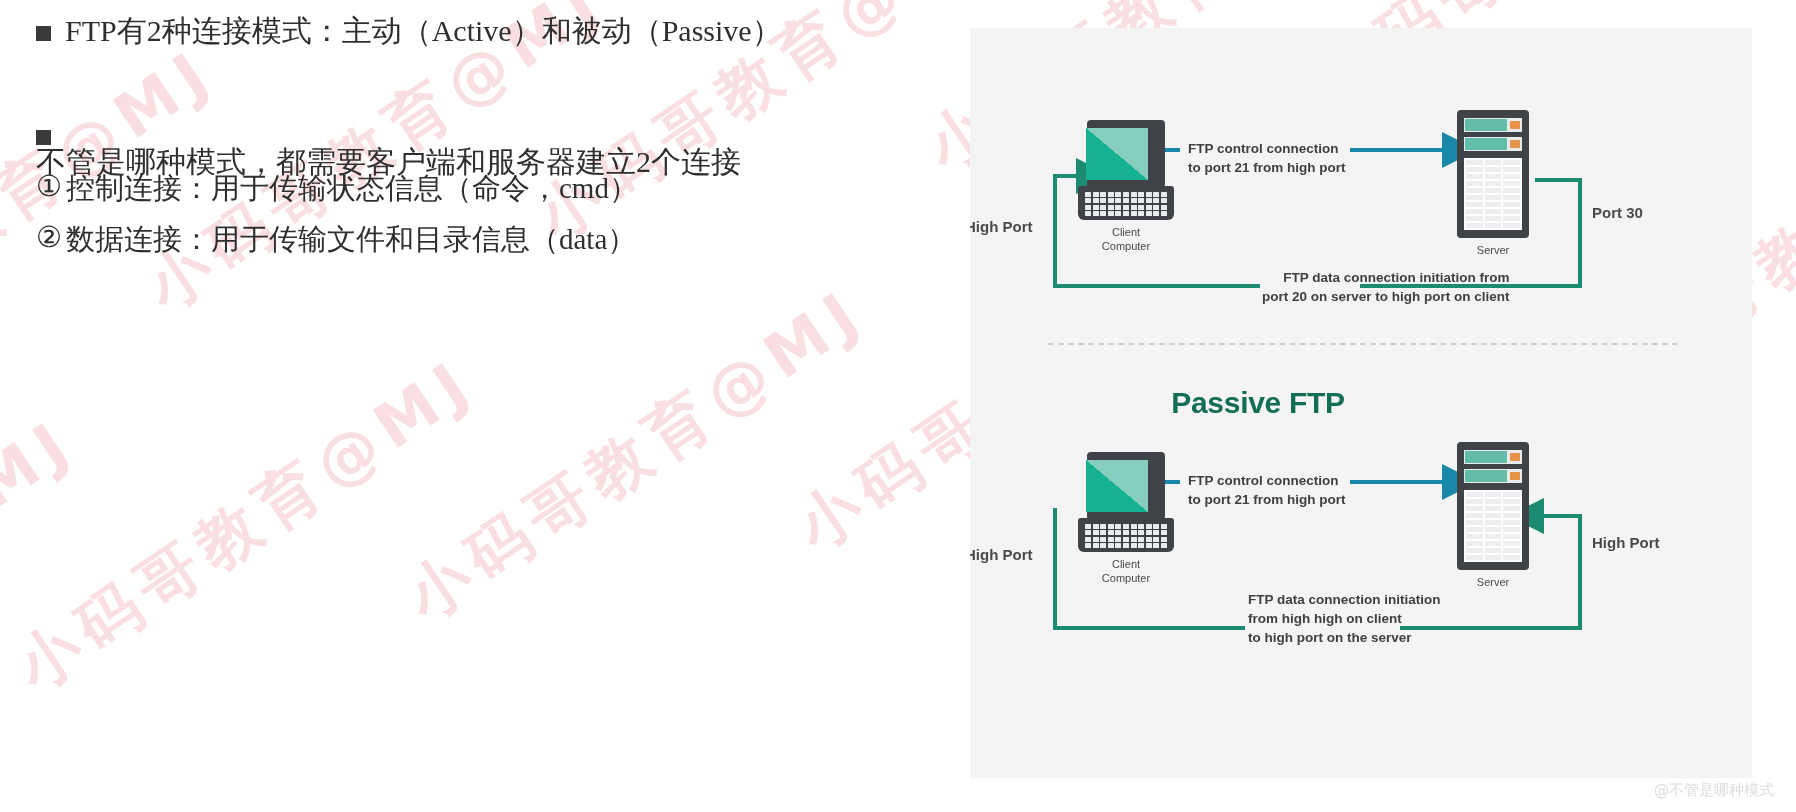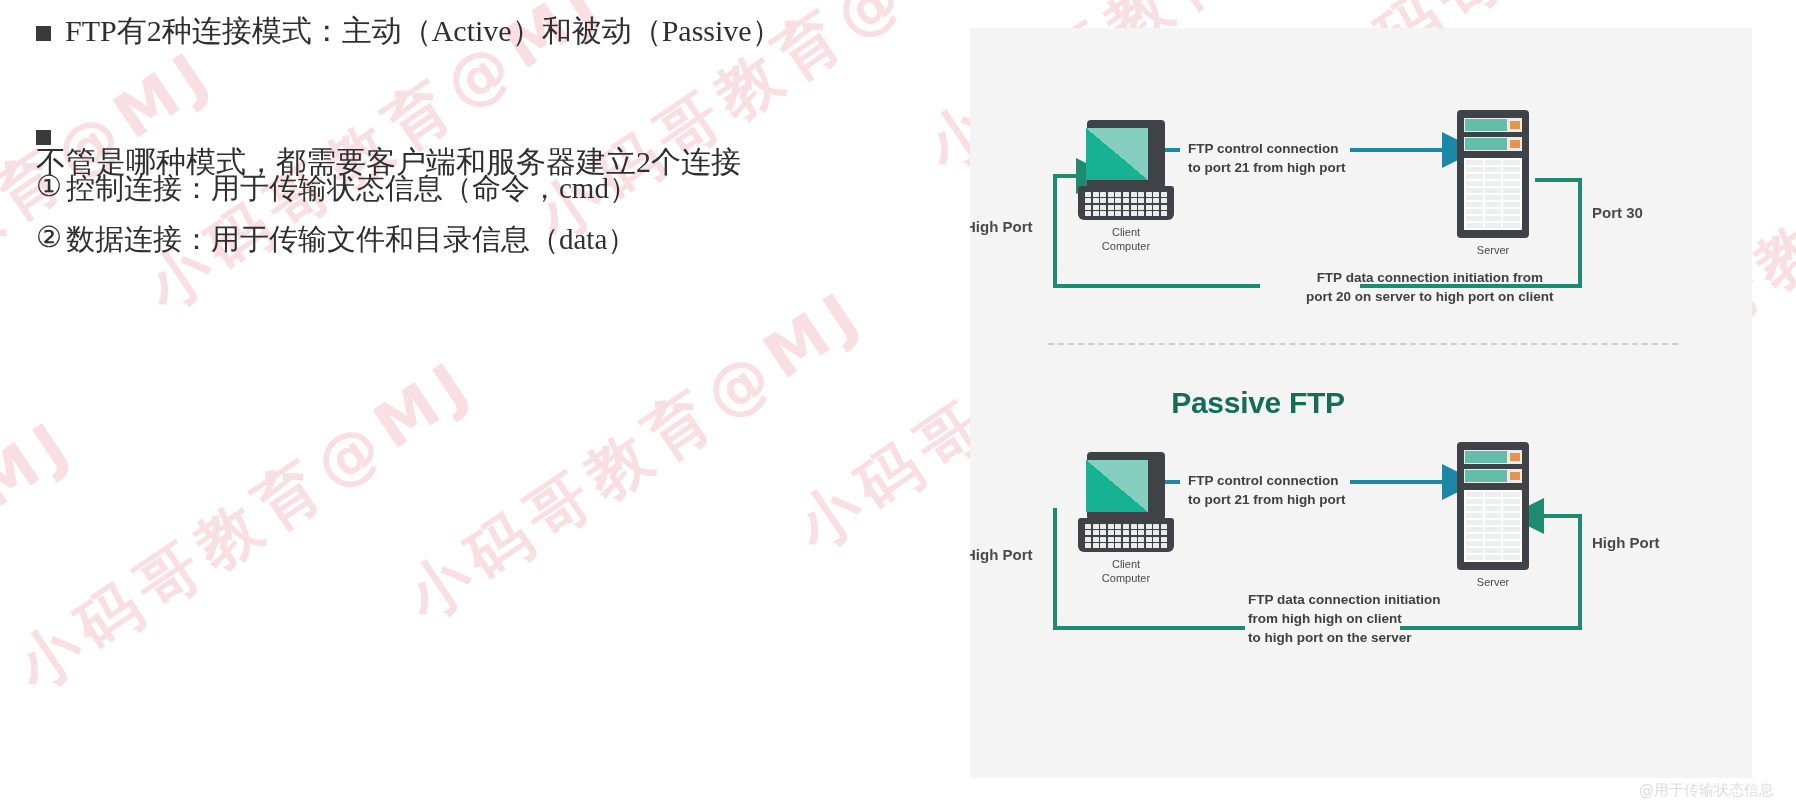--- a/index.html
+++ b/index.html
@@ -313,21 +313,21 @@
   </div>
   <div class="node-caption" style="left:473px;top:216px;width:100px;">
     <div>Server</div>
   </div>
 
   <div class="conn-text" style="left:218px;top:112px;">
     <div>FTP control connection</div>
     <div>to port 21 from high port</div>
   </div>
 
-  <div class="conn-text" style="left:292px;top:241px;text-align:center;margin-left:44px;">
+  <div class="conn-text" style="left:292px;top:241px;text-align:right;">
     <div>FTP data connection initiation from</div>
     <div>port 20 on server to high port on client</div>
   </div>
 
   <div class="port-label" style="left:-5px;top:190px;">High Port</div>
   <div class="port-label" style="left:622px;top:176px;">Port 30</div>
 
   <div class="divider"></div>
 
   <div class="diagram-title" id="passive-title">Passive FTP</div>
@@ -450,13 +450,13 @@
     <div>FTP data connection initiation</div>
     <div>from high high on client</div>
     <div>to high port on the server</div>
   </div>
 
   <div class="port-label" style="left:-5px;top:518px;">High Port</div>
   <div class="port-label" style="left:622px;top:506px;">High Port</div>
 
 </div>
 
-<div id="footer-credit">@用于传输状态信息</div>
+<div id="footer-credit">@不管是哪种模式</div>
 
 </body></html>

